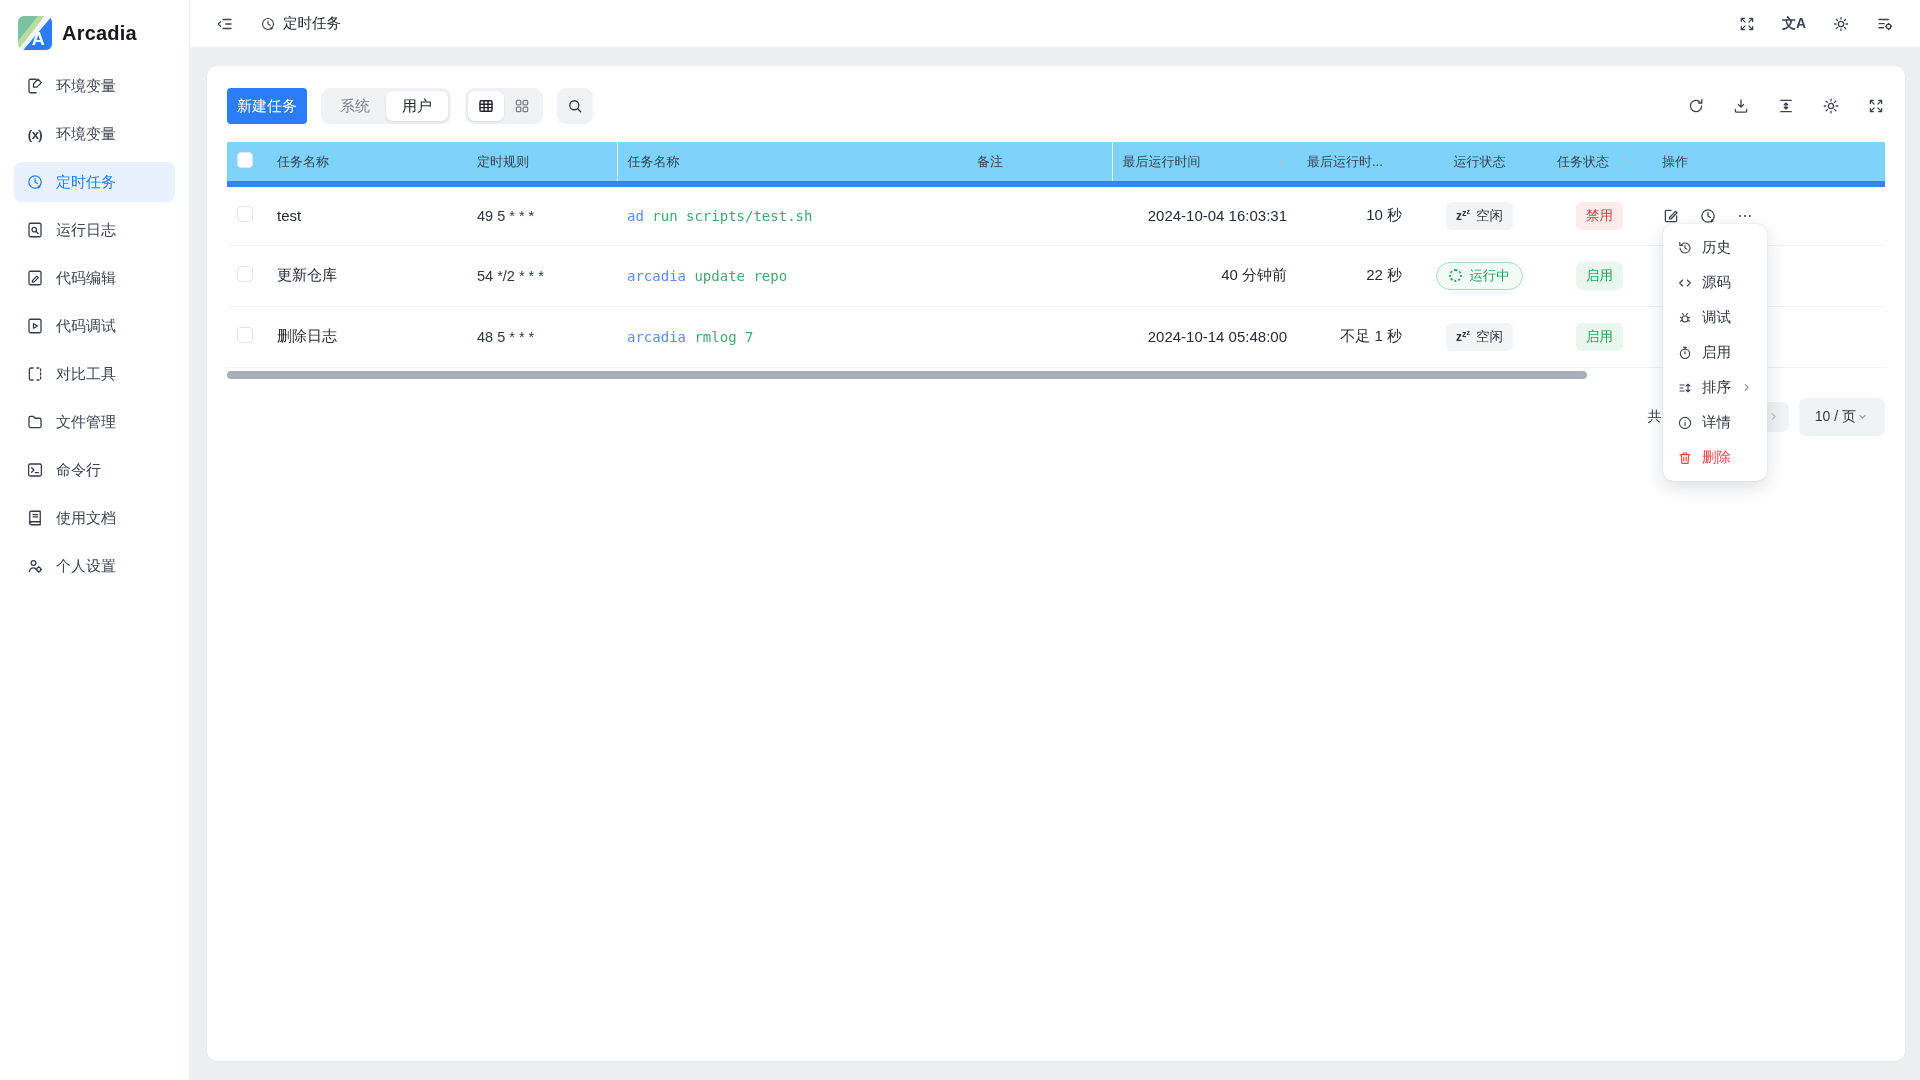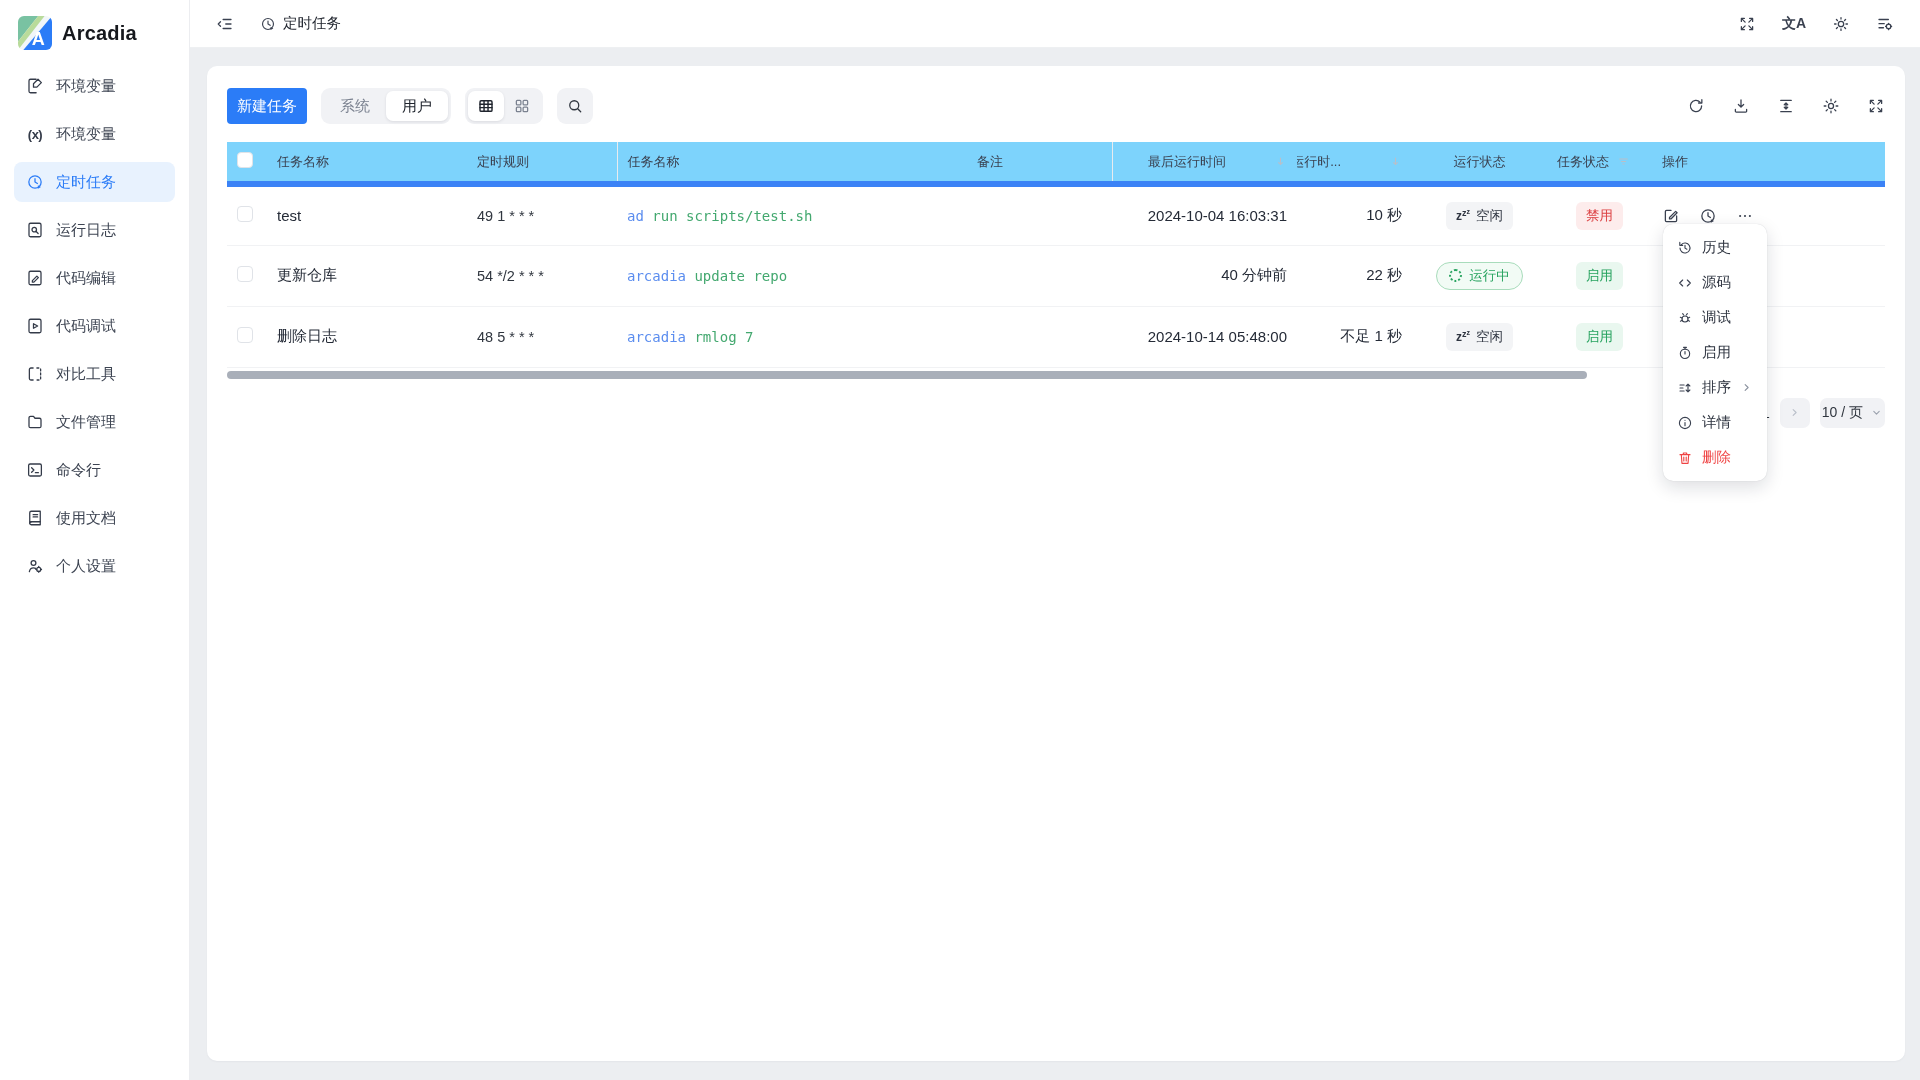--- a/index.html
+++ b/index.html
@@ -55,21 +55,21 @@
   table { width:100%; border-collapse:collapse; table-layout:fixed; margin-top:18px; }
   thead th { background:#7dd3fc; height:42px; font-weight:500; font-size:13px; color:#3a4150;
              text-align:left; padding:0 10px; white-space:nowrap; overflow:hidden; }
   thead th.sep-r { border-right:1px solid #e9ebee; }
   tbody td { height:61px; border-bottom:1px solid #f1f2f4; font-size:15px; color:#252b37; padding:0 10px;
              white-space:nowrap; overflow:hidden; }
   tbody tr:first-child td { border-top:6px solid #3b82f6; }
   .ta-r { text-align:right; }
   .ta-c { text-align:center; }
   .th-flex { display:flex; align-items:center; gap:8px; }
-  .th-flex.end { justify-content:flex-end;gap:48px; }
+  .th-flex.end { justify-content:space-between;gap:48px; }
   .sort-ic, .filter-ic { color:#b9bfc9; flex-shrink:0; }
   .checkbox { width:16px; height:16px; border:1.5px solid #e0e3e8; border-radius:4px; background:#fff;
               display:inline-block; cursor:pointer; }
   .cron { font-size:14.5px; color:#30363f; }
   .cmd { font-family:"DejaVu Sans Mono", monospace; font-size:14px; }
   .cmd-bin { color:#5b8def; }
   .cmd-args { color:#43a86f; }
 
   .badge-idle { display:inline-flex; align-items:center; gap:6px; background:#f3f4f6; border-radius:6px;
                 padding:5px 10px; font-size:13.5px; color:#2e3440; }
@@ -88,22 +88,22 @@
   .row-actions > span { cursor:pointer; display:flex; }
 
   
   .hscroll { height:8px; margin-top:3px; position:relative; }
   .hscroll-thumb { position:absolute; left:0; top:0; height:8px; width:82%; background:#a9afb9; border-radius:4px; cursor:pointer; }
   .pagination { display:flex; align-items:center; justify-content:flex-end; gap:10px; margin-top:19px;
                 font-size:14px; color:#30363f; }
   .pg-btn { width:30px; height:30px; background:#f1f2f5; border:none; border-radius:7px; display:flex;
             align-items:center; justify-content:center; color:#b9bfc9; cursor:pointer; font-family:inherit; font-size:14px; }
   .pg-page { color:#30363f; }
-  .pg-size { height:30px; background:#f1f2f5; border-radius:7px; padding:0 2px; display:flex; align-items:center;
-             gap:7px; cursor:pointer; color:#30363f; }
+  .pg-size { height:38px; background:#f1f2f5; border-radius:7px; padding:0 16px; display:flex; align-items:center;
+             cursor:pointer; color:#30363f; }
   .pg-size .chev { color:#9aa1ad; }
 
   
   .ctx-menu { position:absolute; left:1663px; top:224px; width:104px; background:#fff; border-radius:10px;
               box-shadow:0 6px 18px rgba(15,23,42,.14), 0 0 1px rgba(15,23,42,.20); padding:6px; z-index:20; }
   .ctx-item { display:flex; align-items:center; gap:9px; height:35px; padding:0 8px; border-radius:6px;
               font-size:14.5px; color:#2e3440; cursor:pointer; }
   .ctx-item .ctx-ic { color:#3a4150; display:flex; }
   .ctx-item .chev { margin-left:auto; color:#8a919e; display:flex; }
   .ctx-item.danger, .ctx-item.danger .ctx-ic { color:#ef4444; }
@@ -498,21 +498,21 @@
                   </span>
               </th>
               <th>操作</th>
             </tr>
           </thead>
           <tbody>
 
             <tr>
               <td><span class="checkbox"></span></td>
               <td>test</td>
-              <td class="cron">49 1 * * *</td>
+              <td class="cron">49 5 * * *</td>
               <td class="cmd"><span class="cmd-bin">ad</span><span class="cmd-args"> run scripts/test.sh</span></td>
               <td></td>
               <td class="ta-r">2024-10-04 16:03:31</td>
               <td class="ta-r">10 秒</td>
               <td class="ta-c">
                 <span class="badge-idle">
                   <span class="zz">
                       <span>z</span>
                       <span>z</span>
                       <span>z</span>

